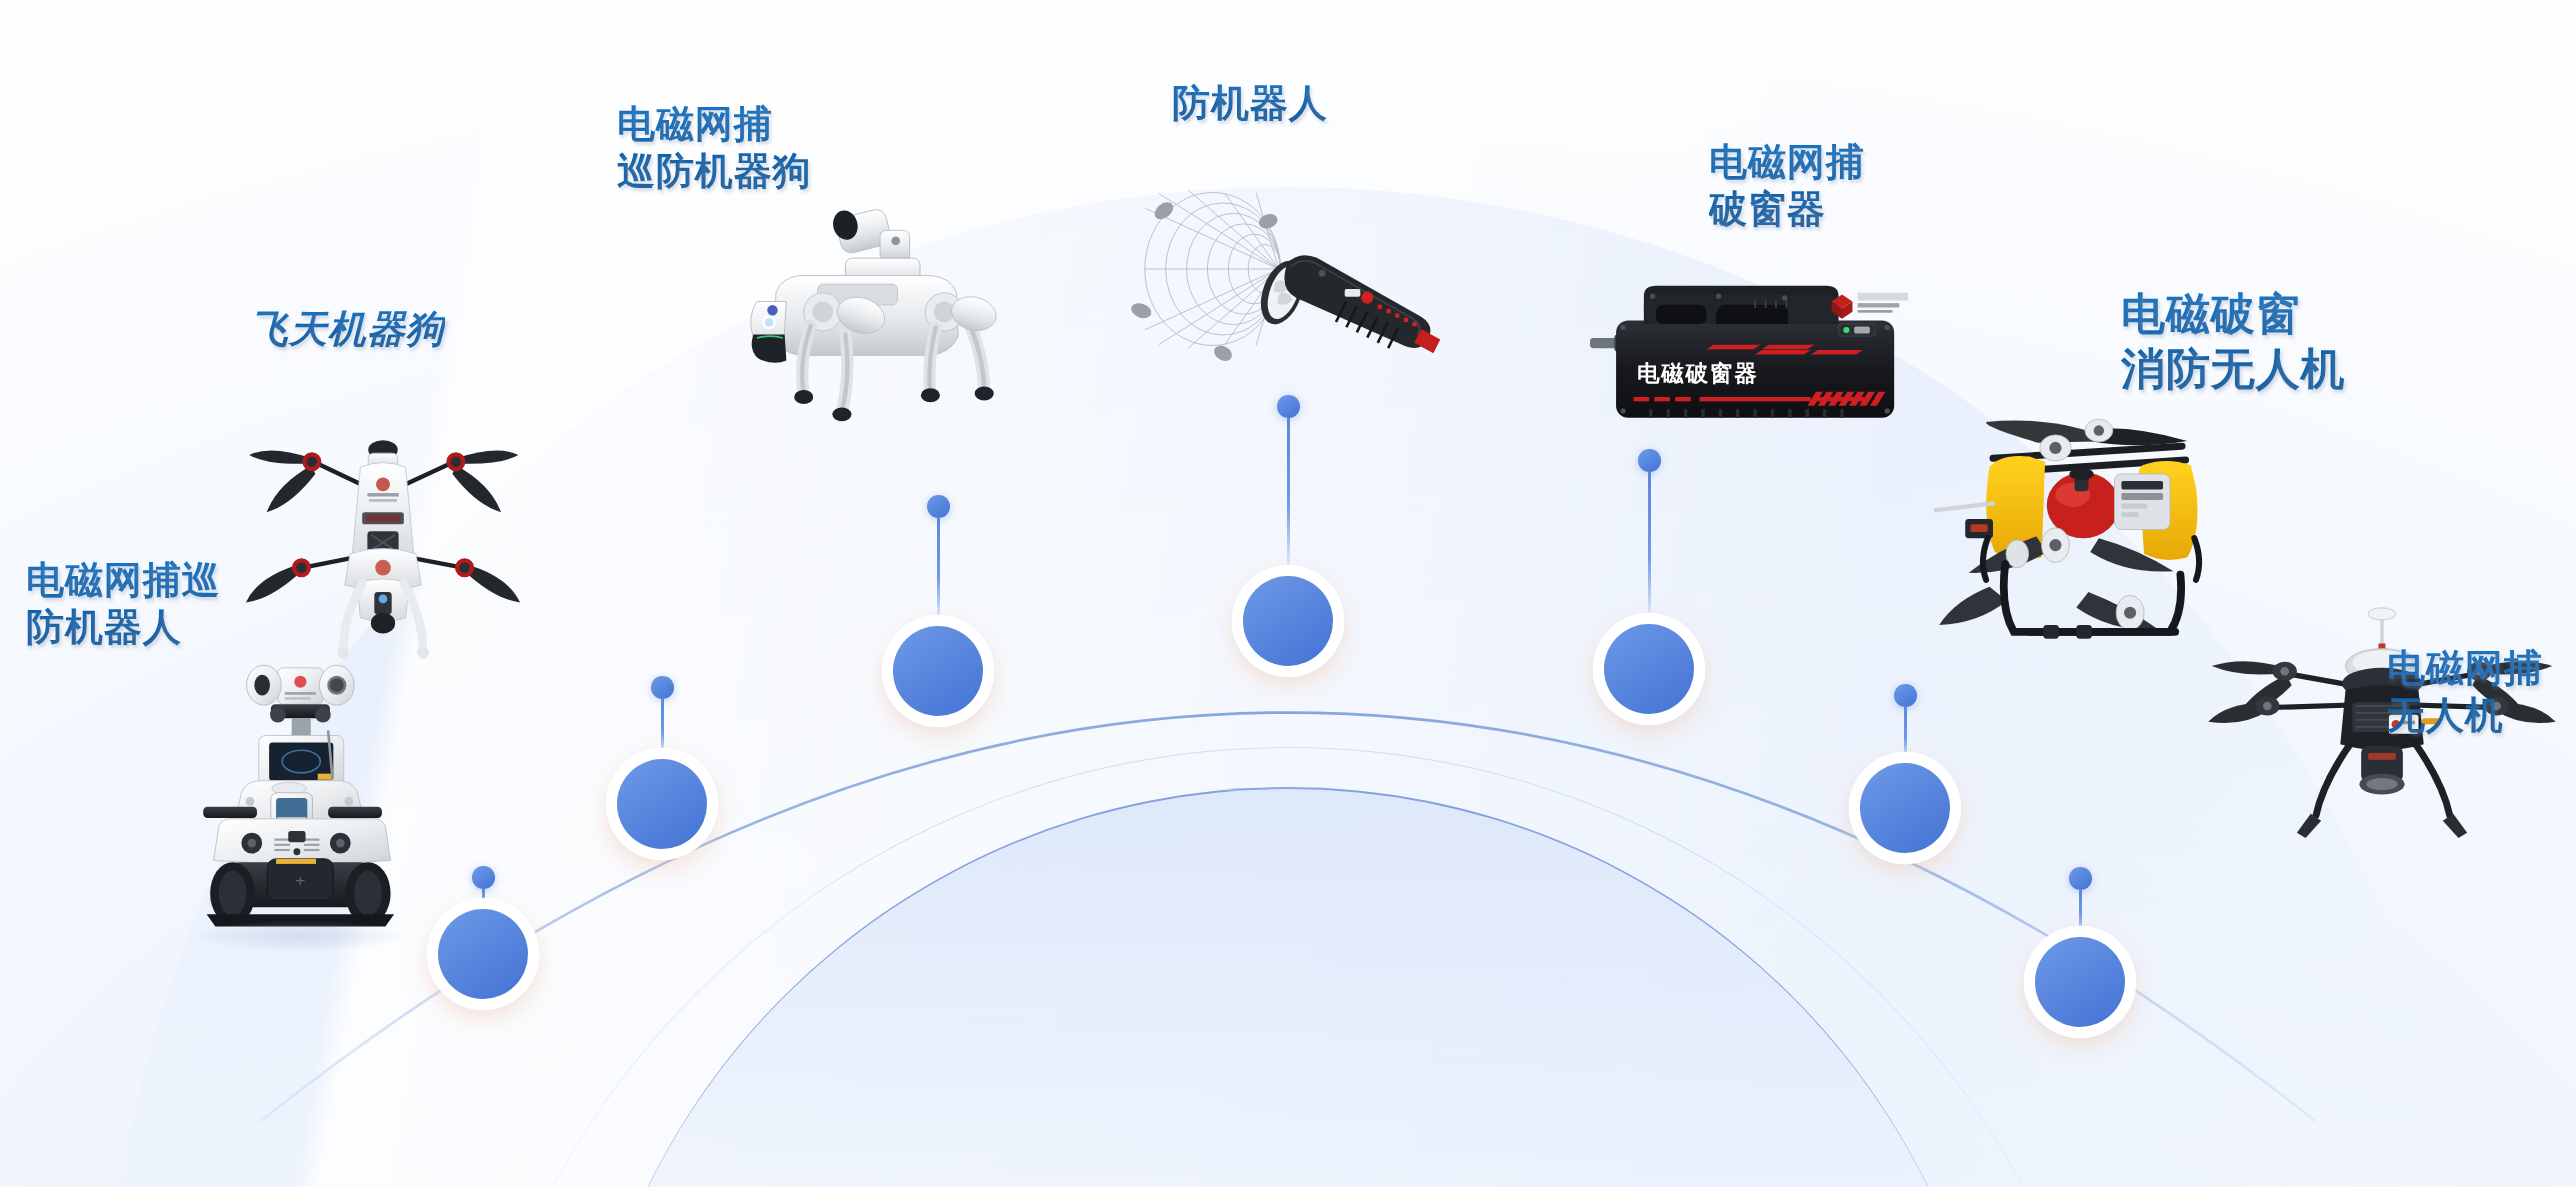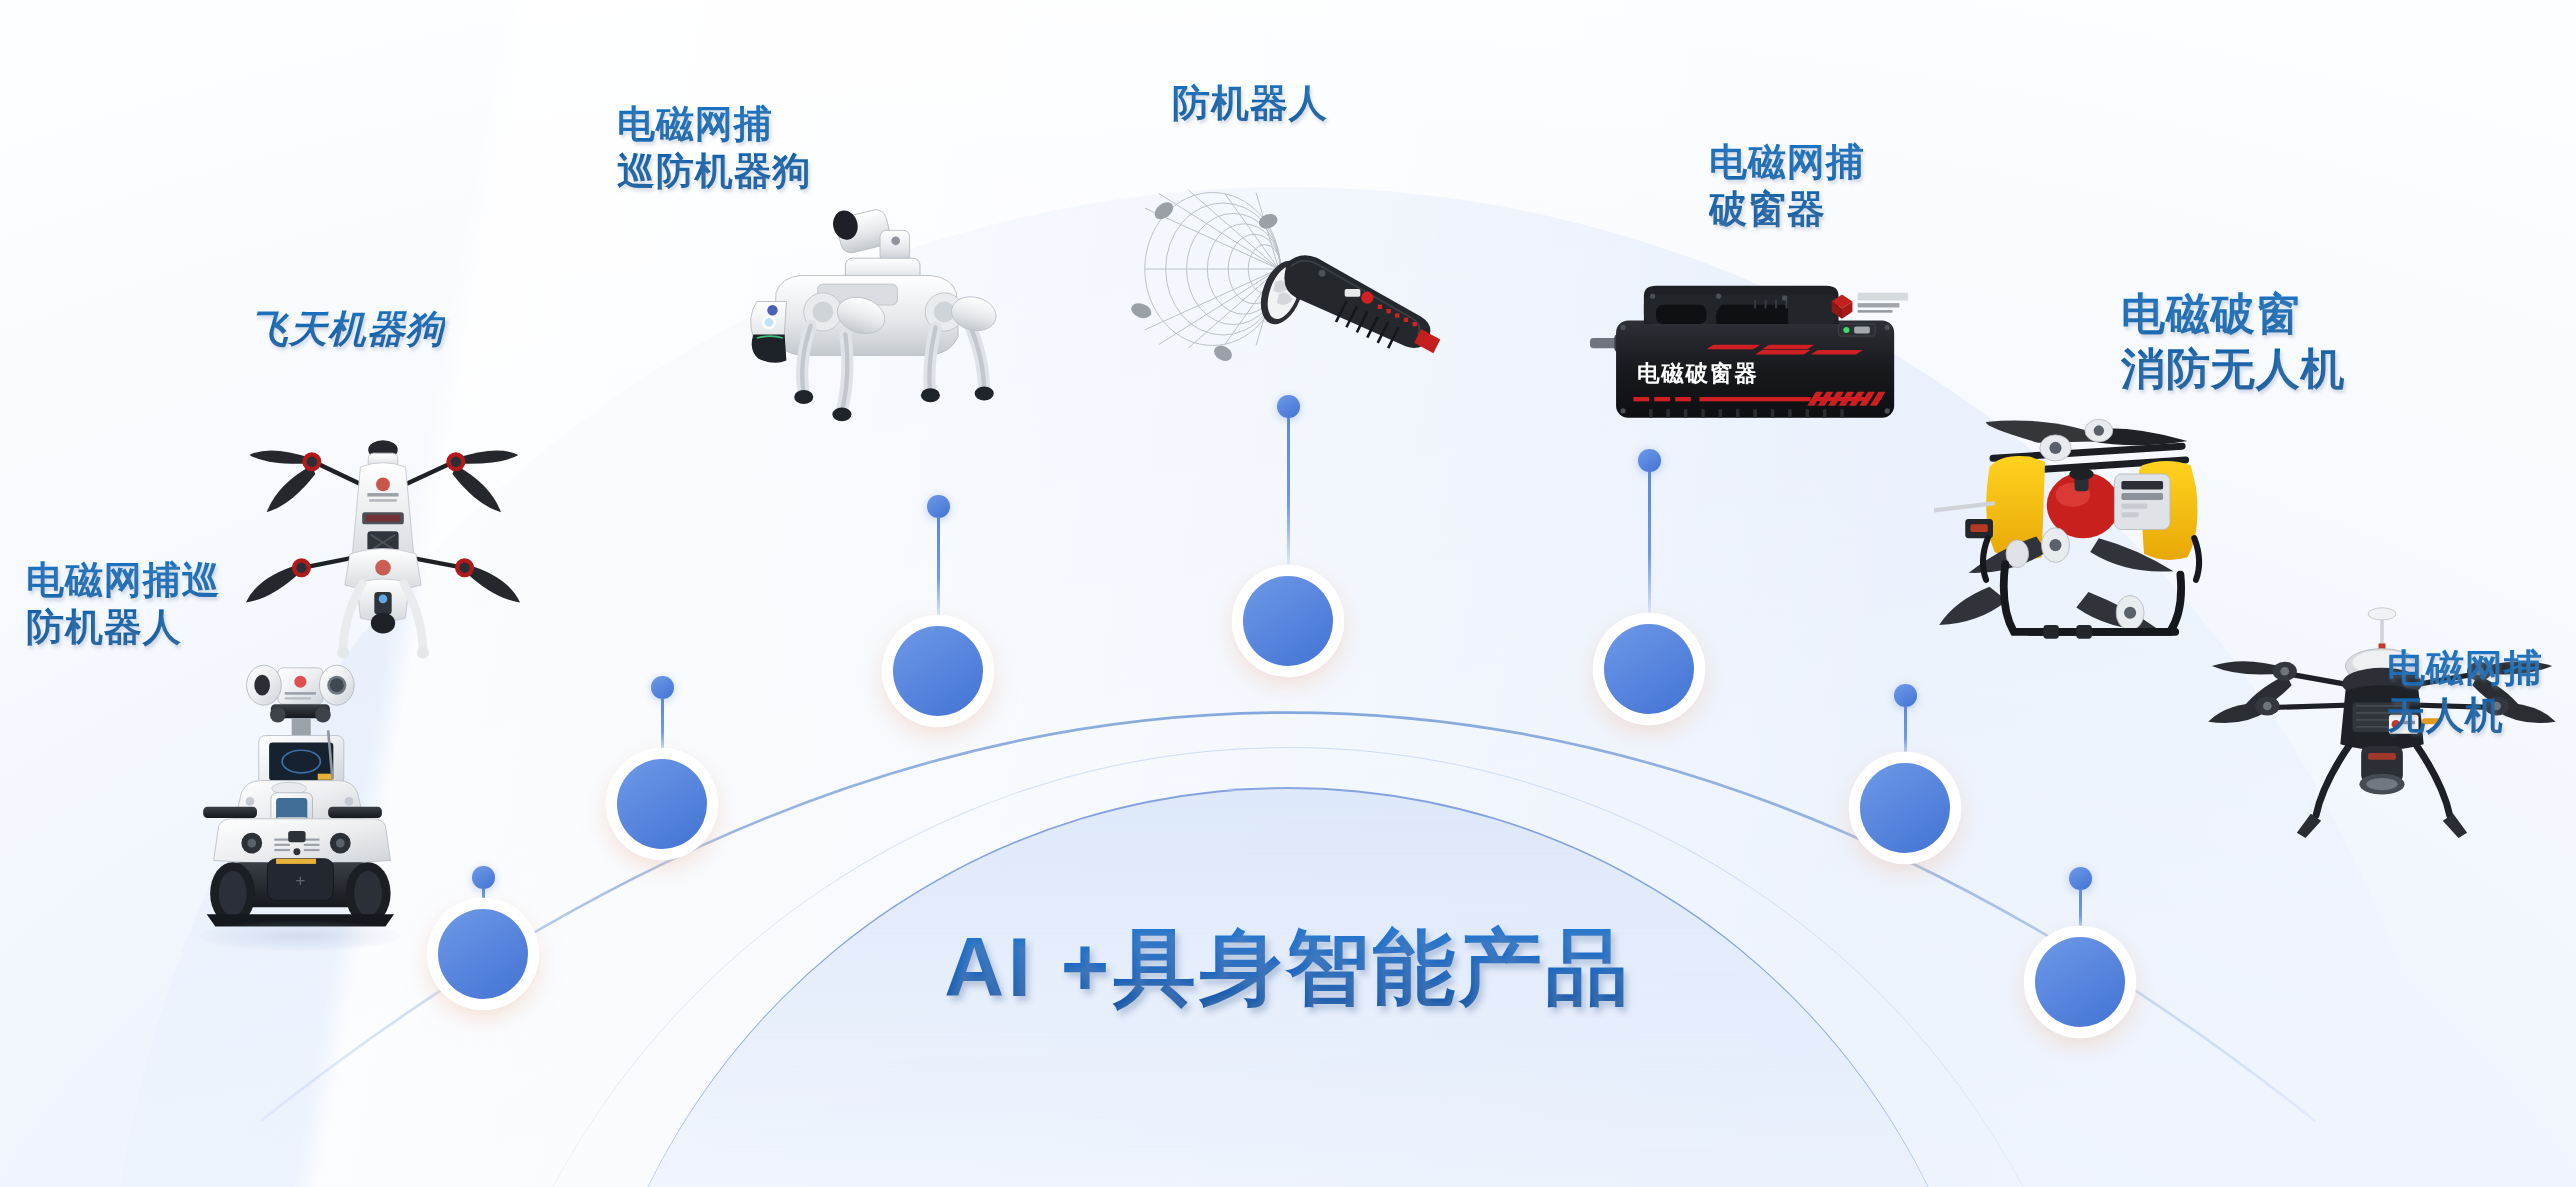--- a/index.html
+++ b/index.html
@@ -628,16 +628,15 @@
 巡防机器狗</div>
       <div class="plabel" style="left: 1172px; top: 80px; font-size: 38px;">防机器人</div>
       <div class="plabel" style="left: 1709px; top: 139px; font-size: 38px;">电磁网捕
 破窗器</div>
       <div class="plabel" style="left: 2121px; top: 287px; font-size: 44px;">电磁破窗
 消防无人机</div>
       <div class="plabel" style="left: 2387px; top: 645px; font-size: 38px;">电磁网捕
 无人机</div>
     </div>
 
-  <div id="title">AI +具身智能产品</div>
 
 </div>
 
 
 </body></html>

